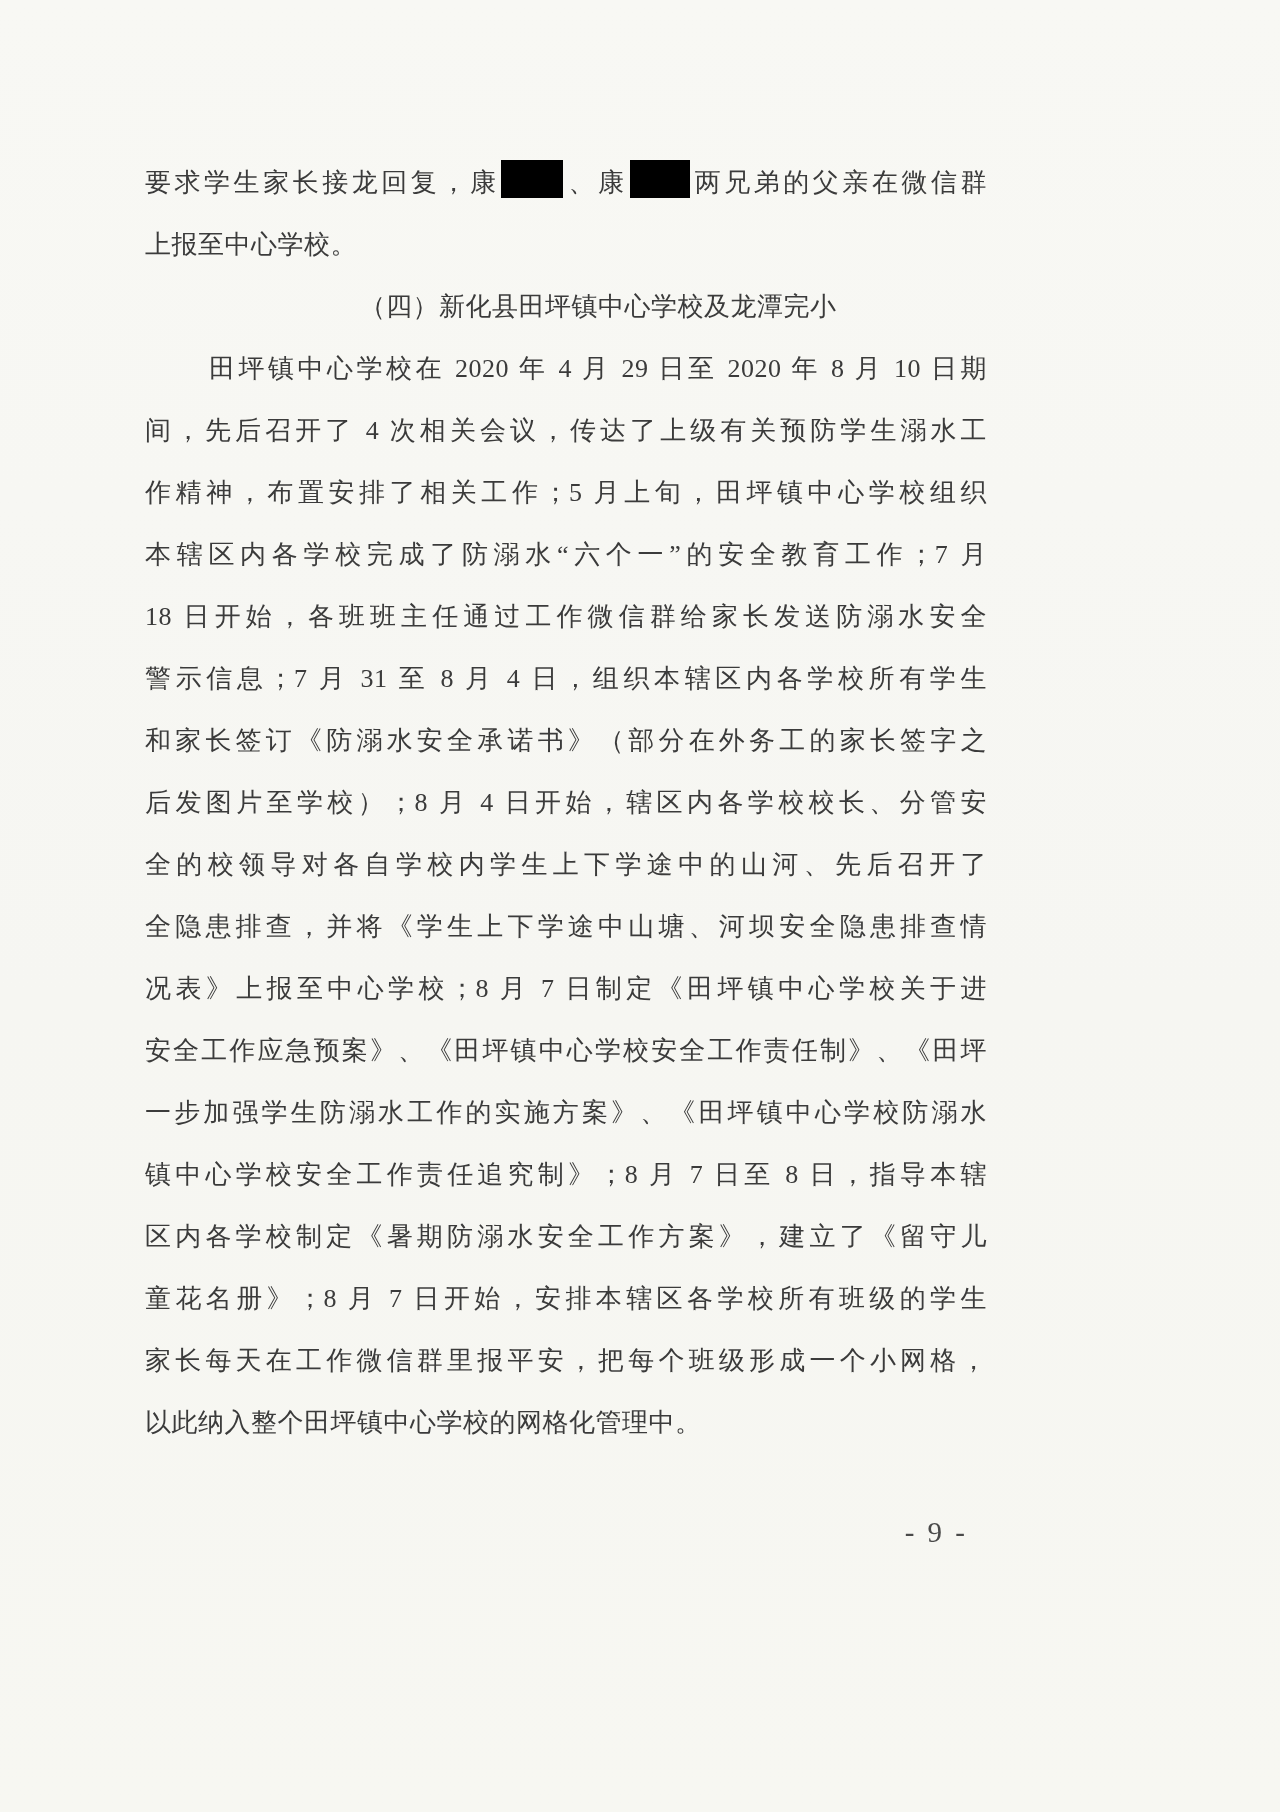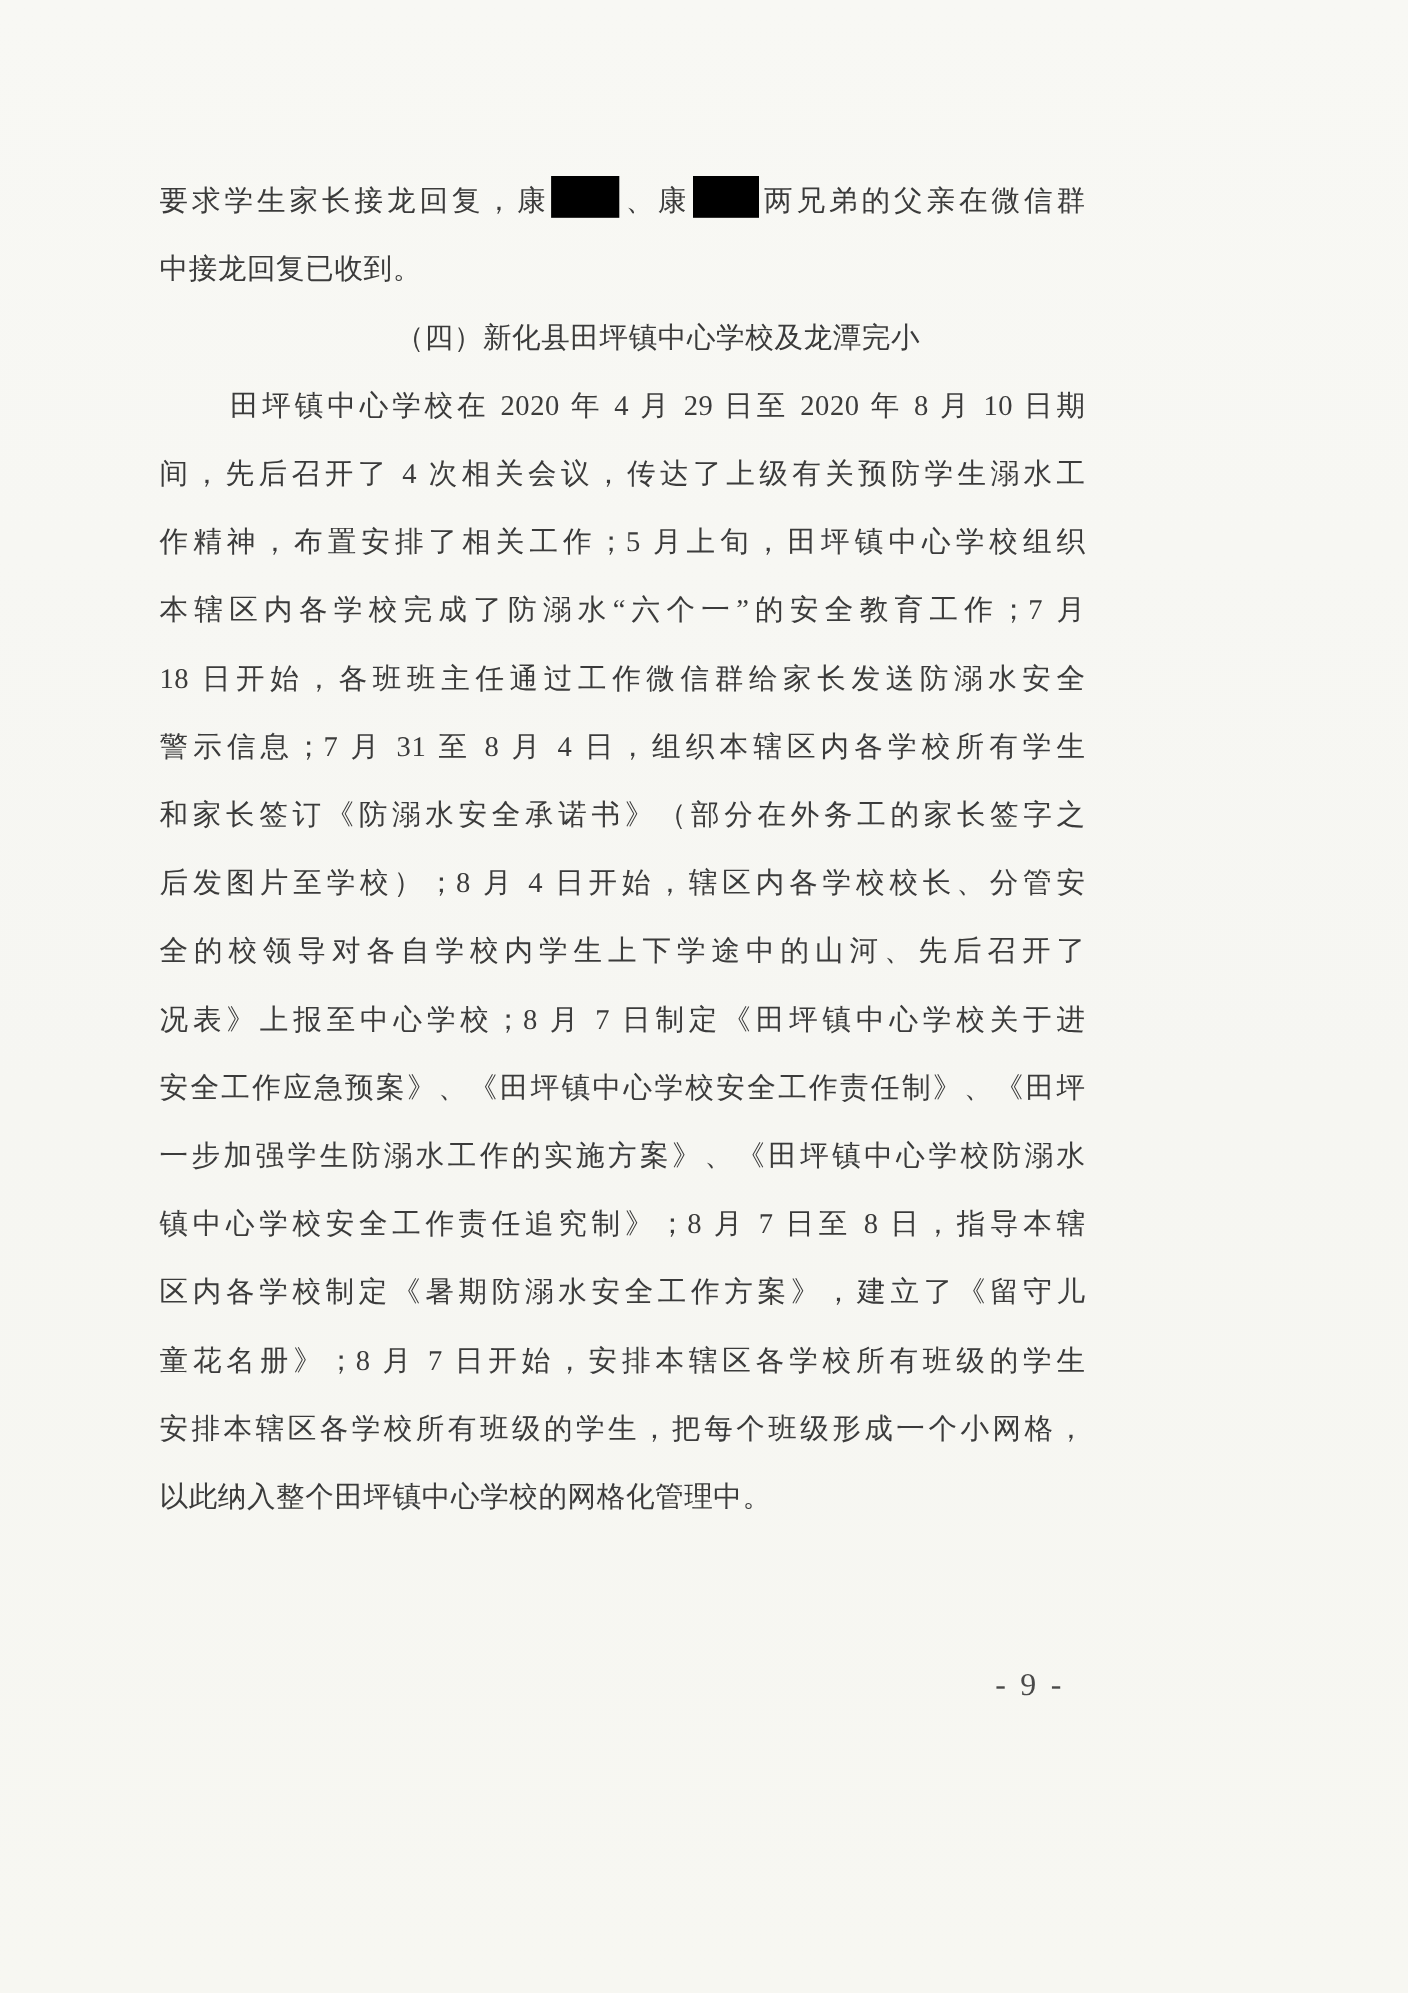--- a/index.html
+++ b/index.html
@@ -70,36 +70,37 @@
   }
 </style>
 </head>
 <body>
 
 <div class="page">
   <div class="text-block">
 
     <p class="line justify"><span>要求学生家长接龙回复，康</span><span class="redact"></span><span>、康</span><span class="redact second"></span><span>两兄弟的父亲在微信群</span></p>
 
-    <p class="line">中接龙回复已收到。</p>
+    <p class="line">上报至中心学校。</p>
     <p class="line indent">（四）新化县田坪镇中心学校及龙潭完小</p>
     <p class="line justify indent">田坪镇中心学校在 2020 年 4 月 29 日至 2020 年 8 月 10 日期</p>
     <p class="line justify">间，先后召开了 4 次相关会议，传达了上级有关预防学生溺水工</p>
     <p class="line justify">作精神，布置安排了相关工作；5 月上旬，田坪镇中心学校组织</p>
     <p class="line justify">本辖区内各学校完成了防溺水“六个一”的安全教育工作；7 月</p>
     <p class="line justify">18 日开始，各班班主任通过工作微信群给家长发送防溺水安全</p>
     <p class="line justify">警示信息；7 月 31 至 8 月 4 日，组织本辖区内各学校所有学生</p>
     <p class="line justify">和家长签订《防溺水安全承诺书》（部分在外务工的家长签字之</p>
     <p class="line justify">后发图片至学校）；8 月 4 日开始，辖区内各学校校长、分管安</p>
     <p class="line justify">全的校领导对各自学校内学生上下学途中的山河、先后召开了</p>
+    <p class="line justify">全隐患排查，并将《学生上下学途中山塘、河坝安全隐患排查情</p>
     <p class="line justify">况表》上报至中心学校；8 月 7 日制定《田坪镇中心学校关于进</p>
     <p class="line justify">安全工作应急预案》、《田坪镇中心学校安全工作责任制》、《田坪</p>
     <p class="line justify">一步加强学生防溺水工作的实施方案》、《田坪镇中心学校防溺水</p>
     <p class="line justify">镇中心学校安全工作责任追究制》；8 月 7 日至 8 日，指导本辖</p>
     <p class="line justify">区内各学校制定《暑期防溺水安全工作方案》，建立了《留守儿</p>
     <p class="line justify">童花名册》；8 月 7 日开始，安排本辖区各学校所有班级的学生</p>
-    <p class="line justify">安排本辖区各学校所有班级的学生，把每个班级形成一个小网格，</p>
+    <p class="line justify">家长每天在工作微信群里报平安，把每个班级形成一个小网格，</p>
     <p class="line">以此纳入整个田坪镇中心学校的网格化管理中。</p>
 
   </div>
 
   <div class="page-number">- 9 -</div>
 </div>
 
 </body></html>

